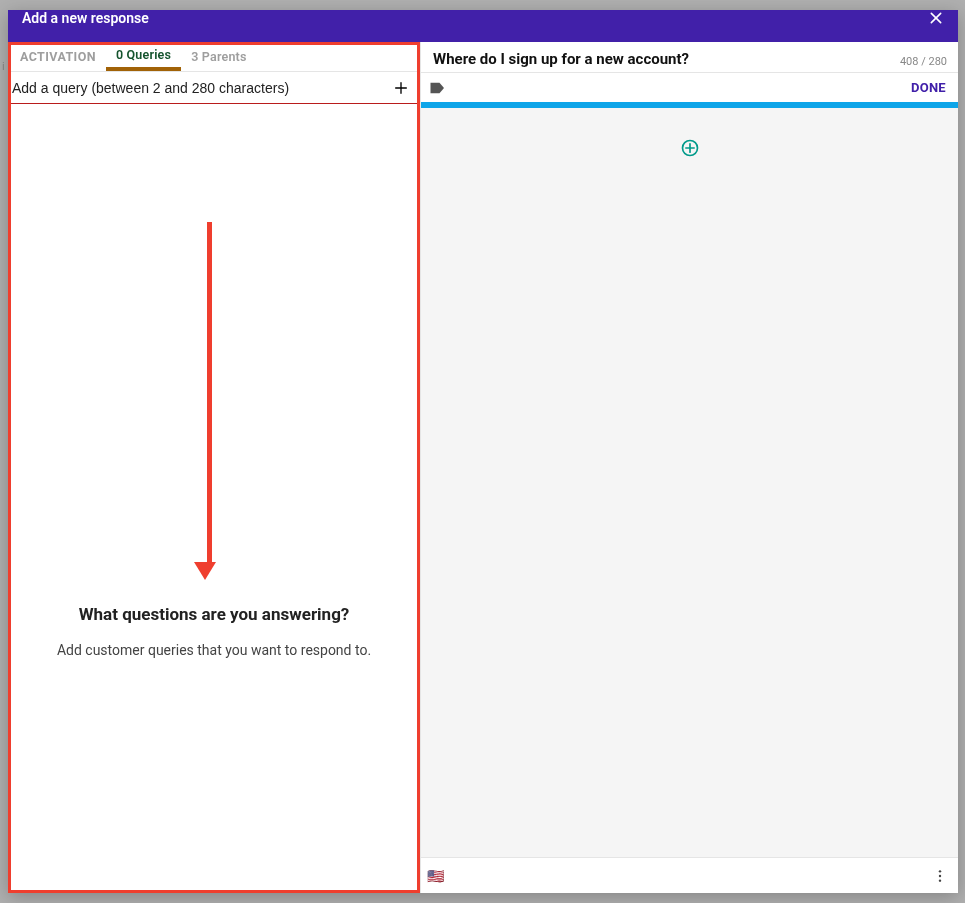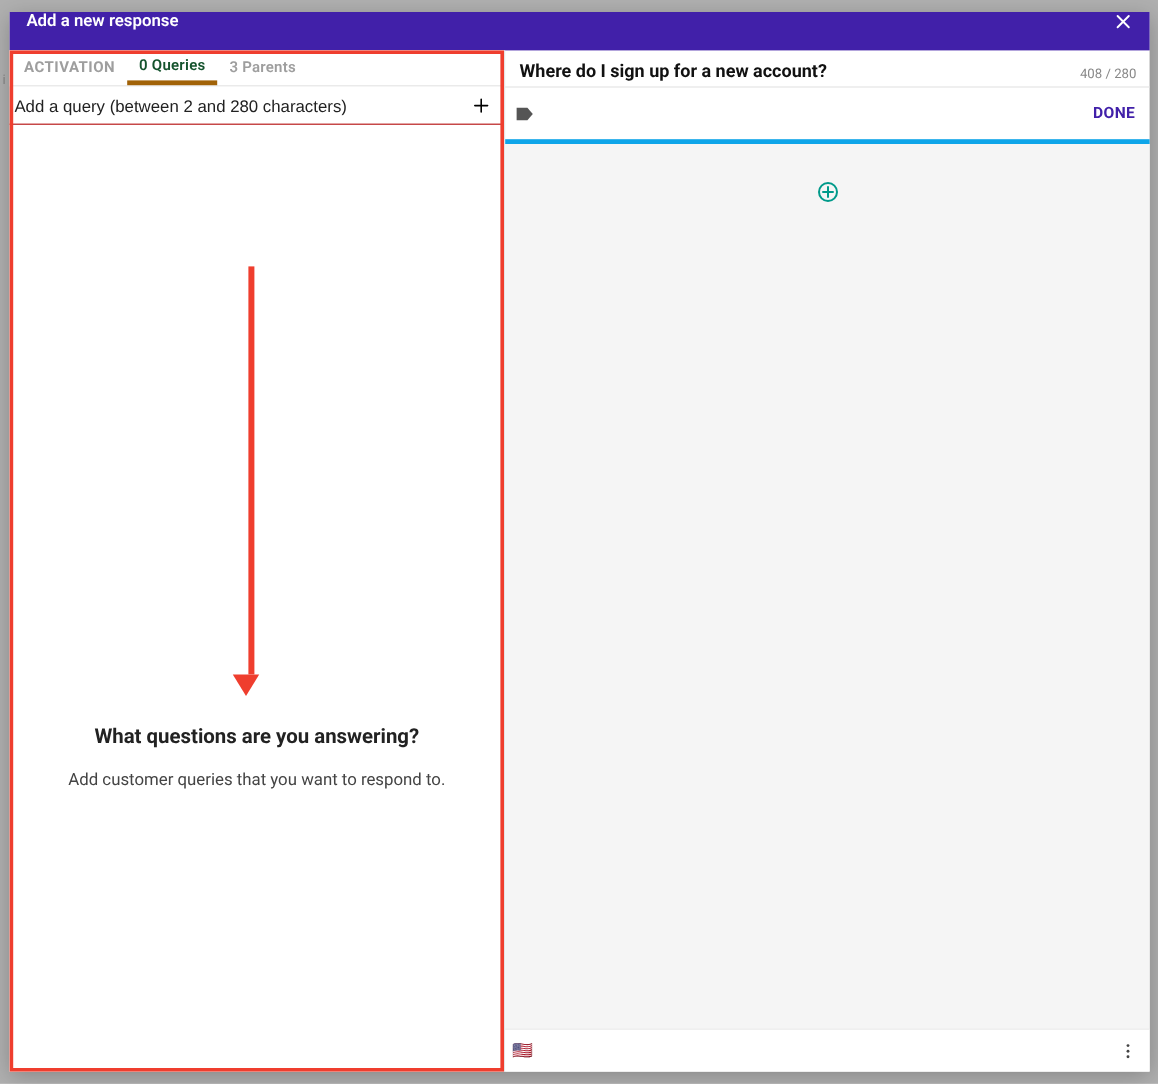--- a/index.html
+++ b/index.html
@@ -28,21 +28,21 @@
   .arrow-head { width:0; height:0; border-left:11px solid transparent; border-right:11px solid transparent; border-top:18px solid #ef3e2e; margin-left:-8px; }
   .arrow { display:flex; flex-direction:column; align-items:center; }
   .empty-text { position:absolute; top: 500px; left:0; right:0; text-align:center; }
   .empty-text h2 { font-size: 17px; font-weight:700; color:#222; margin-bottom:18px; }
   .empty-text p { font-size: 14px; color:#444;margin-top:15px; }
   
   .right-panel { flex:1; display:flex; flex-direction:column; border-left:1px solid #e5e5e5; }
   .resp-header { height:30px; display:flex; align-items:flex-end; justify-content:space-between; padding: 0 11px 4px 12px; }
   .resp-title { font-size:15px; font-weight:700; color:#111; }
   .resp-count { font-size:11px; color:#888; }
-  .tagrow { height:48px; border-top:1px solid #e5e5e5; border-bottom:4px solid #0ea5e9; display:flex; align-items:center; justify-content:space-between; padding: 0 12px 0 8px; }
+  .tagrow { height:36px; border-top:1px solid #e5e5e5; border-bottom:6px solid #0ea5e9; display:flex; align-items:center; justify-content:space-between; padding: 0 12px 0 8px; }
   .tag-left { display:flex; align-items:center; gap:8px; }
   .tag-shape { width:18px; height:14px; }
   .done { font-size:13px; font-weight:700; color:#4120a9; letter-spacing:.3px; cursor:pointer; }
   .right-body { flex:1; background:#f5f5f5; position:relative; }
   .circle-plus { position:absolute; top:30px; left: calc(50% - 10px); width:20px; height:20px; color:#009a8a; cursor:pointer; }
   .footer { height: 36px; border-top:1px solid #e5e5e5; display:flex; align-items:center; justify-content:space-between; padding: 0 8px 0 4px; background:#fff; }
   .flag { font-size:14px; filter: grayscale(0); margin-left:2px;}
   .foot-right { display:flex; align-items:center; gap:10px; }
   .kebab { width:20px; height:24px; display:flex; align-items:center; justify-content:center; cursor:pointer; color:#444; }
   .publish { background:#7a23ff; color:#fff; border:none; font-size:13.5px; font-weight:600; padding: 7px 42px; border-radius:3px; cursor:pointer; }

